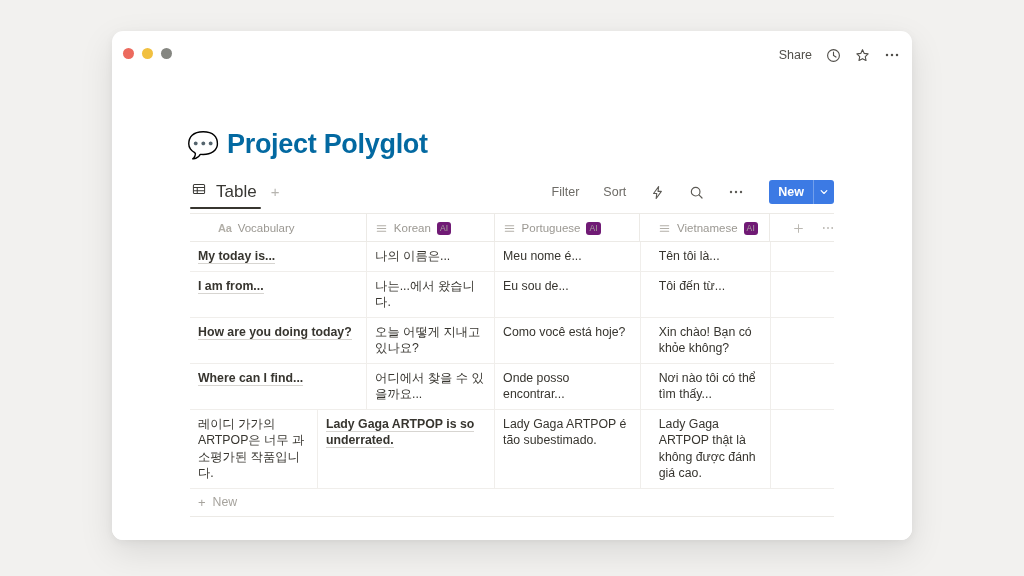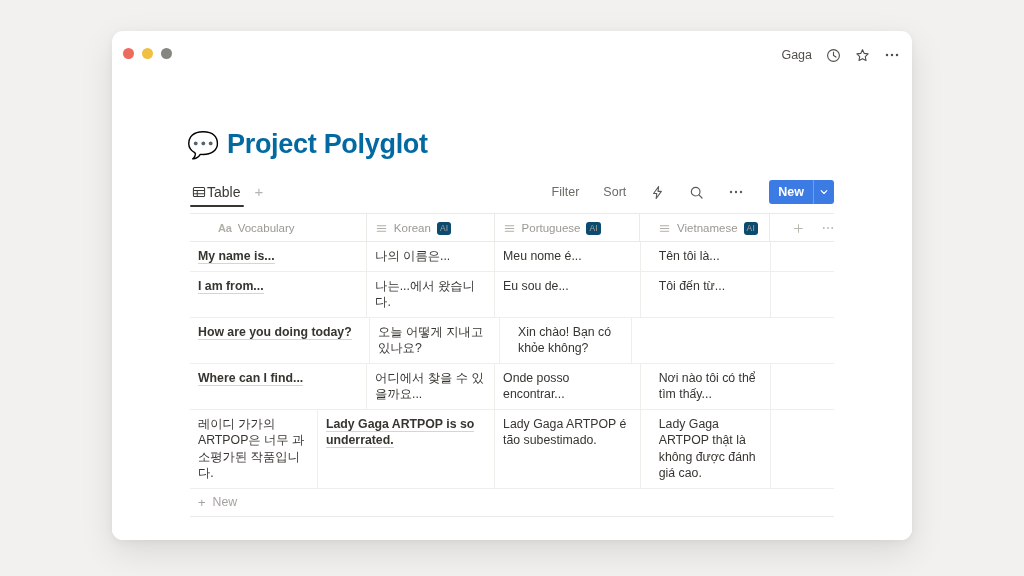--- a/index.html
+++ b/index.html
@@ -116,24 +116,24 @@
     position: absolute;
     left: 0;
     top: 0;
     display: flex;
     align-items: center;
     gap: 4px;
     height: 28px;
   }
   .tab {
     display: flex;
-    align-items: center;
-    gap: 1px;
+    align-items: flex-start;
+    gap: 10px;
     padding: 2px 4px 7px 2px;
-    font-size: 14px;
+    font-size: 17px;
     color: #393834;
     cursor: pointer;
     position: relative;
   }
   .tab.active::after {
     content: "";
     position: absolute;
     left: 0; right: 0;
     bottom: 0;
     height: 2px;
@@ -229,21 +229,21 @@
     white-space: nowrap;
   }
   .th .aa {
     font-size: 11px;
     color: #b2afa8;
     font-weight: bold;
     letter-spacing: -0.2px;
     margin-left: 20px;
   }
   .ai-badge {
-    background: #0c4a6e;
+    background: #701a75;
     color: #a9a6a0;
     font-size: 8.5px;
     border-radius: 3px;
     padding: 1px 3px 1px 3px;
     line-height: 11px;
     letter-spacing: 0.2px;
   }
   .th-actions {
     display: flex;
     align-items: center;
@@ -301,21 +301,21 @@
 <div class="window">
 
   <div class="titlebar">
     <div class="traffic">
       <span class="dot red"></span>
       <span class="dot yellow"></span>
       <span class="dot gray"></span>
     </div>
 
     <div class="title-actions">
-      <span class="ta-item">Gaga</span>
+      <span class="ta-item">Share</span>
 
       <span class="ta-item">
         <svg class="icon-svg" width="15" height="15" viewBox="0 0 16 16" fill="none" stroke="#52504b" stroke-width="1.2">
           <circle cx="8" cy="8" r="6.3"></circle>
           <path d="M8 4.4V8l2.6 1.7" stroke-linecap="round"></path>
         </svg>
       </span>
 
       <span class="ta-item">
         <svg class="icon-svg" width="15" height="15" viewBox="0 0 16 16" fill="none" stroke="#52504b" stroke-width="1.2" stroke-linejoin="round">
@@ -443,38 +443,39 @@
                   <circle cx="8" cy="8" r="1.05"></circle>
                   <circle cx="12.8" cy="8" r="1.05"></circle>
               </svg>
             </span>
           </div>
         </div>
       </div>
 
 
       <div class="trow">
-        <div class="td c0 title-cell"><span>My name is...</span></div>
+        <div class="td c0 title-cell"><span>My today is...</span></div>
         <div class="td c1">나의 이름은...</div>
         <div class="td c2">Meu nome é...</div>
         <div class="td c3">Tên tôi là...</div>
         <div class="td c4"></div>
       </div>
 
       <div class="trow">
         <div class="td c0 title-cell"><span>I am from...</span></div>
         <div class="td c1">나는...에서 왔습니다.</div>
         <div class="td c2">Eu sou de...</div>
         <div class="td c3">Tôi đến từ...</div>
         <div class="td c4"></div>
       </div>
 
       <div class="trow">
         <div class="td c0 title-cell"><span>How are you doing today?</span></div>
         <div class="td c1">오늘 어떻게 지내고 있나요?</div>
+        <div class="td c2">Como você está hoje?</div>
         <div class="td c3">Xin chào! Bạn có khỏe không?</div>
         <div class="td c4"></div>
       </div>
 
       <div class="trow">
         <div class="td c0 title-cell"><span>Where can I find...</span></div>
         <div class="td c1">어디에서 찾을 수 있을까요...</div>
         <div class="td c2">Onde posso encontrar...</div>
         <div class="td c3">Nơi nào tôi có thể tìm thấy...</div>
         <div class="td c4"></div>

